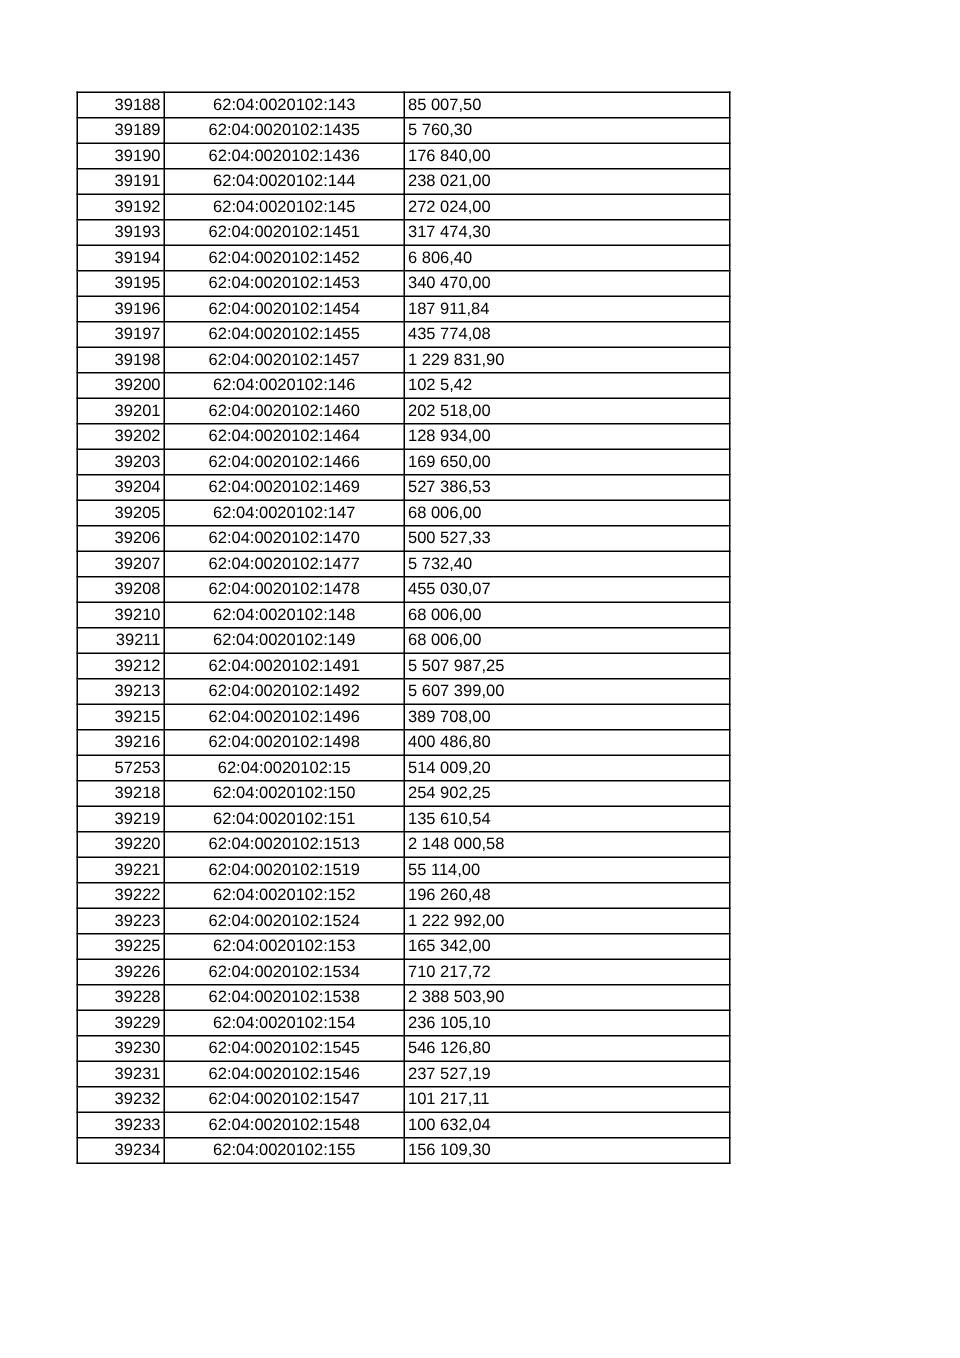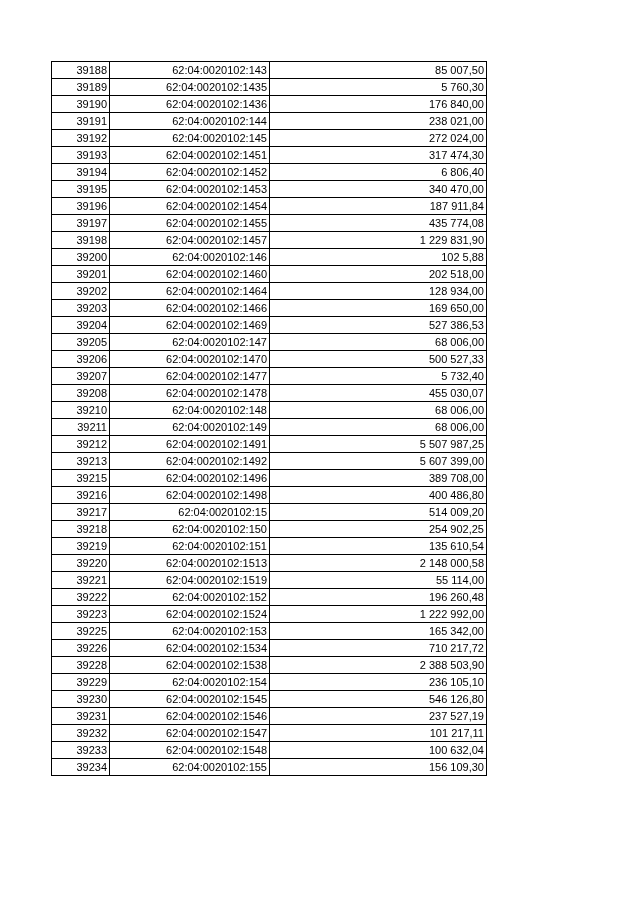--- a/index.html
+++ b/index.html
@@ -38,24 +38,24 @@
     white-space: nowrap;
     overflow: hidden;
     vertical-align: middle;
     box-sizing: border-box;
   }
   td.col-n {
     text-align: right;
     padding-right: 3px;
   }
   td.col-code {
-    text-align: right;
+    text-align: center;
   }
   td.col-value {
-    text-align: right;
+    text-align: left;
   }
 </style>
 </head>
 <body>
 
 <div class="sheet">
   <table class="data-table">
     <colgroup>
       <col style="width:58px">
       <col style="width:160px">
@@ -113,21 +113,21 @@
     <td class="col-value">435 774,08</td>
   </tr>
         <tr>
     <td class="col-n">39198</td>
     <td class="col-code">62:04:0020102:1457</td>
     <td class="col-value">1 229 831,90</td>
   </tr>
         <tr>
     <td class="col-n">39200</td>
     <td class="col-code">62:04:0020102:146</td>
-    <td class="col-value">102 5,88</td>
+    <td class="col-value">102 5,42</td>
   </tr>
         <tr>
     <td class="col-n">39201</td>
     <td class="col-code">62:04:0020102:1460</td>
     <td class="col-value">202 518,00</td>
   </tr>
         <tr>
     <td class="col-n">39202</td>
     <td class="col-code">62:04:0020102:1464</td>
     <td class="col-value">128 934,00</td>
@@ -186,21 +186,21 @@
     <td class="col-n">39215</td>
     <td class="col-code">62:04:0020102:1496</td>
     <td class="col-value">389 708,00</td>
   </tr>
         <tr>
     <td class="col-n">39216</td>
     <td class="col-code">62:04:0020102:1498</td>
     <td class="col-value">400 486,80</td>
   </tr>
         <tr>
-    <td class="col-n">39217</td>
+    <td class="col-n">57253</td>
     <td class="col-code">62:04:0020102:15</td>
     <td class="col-value">514 009,20</td>
   </tr>
         <tr>
     <td class="col-n">39218</td>
     <td class="col-code">62:04:0020102:150</td>
     <td class="col-value">254 902,25</td>
   </tr>
         <tr>
     <td class="col-n">39219</td>

